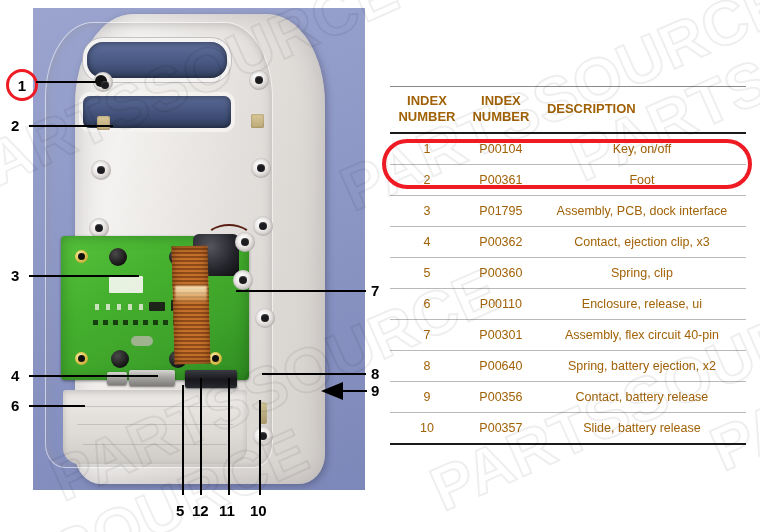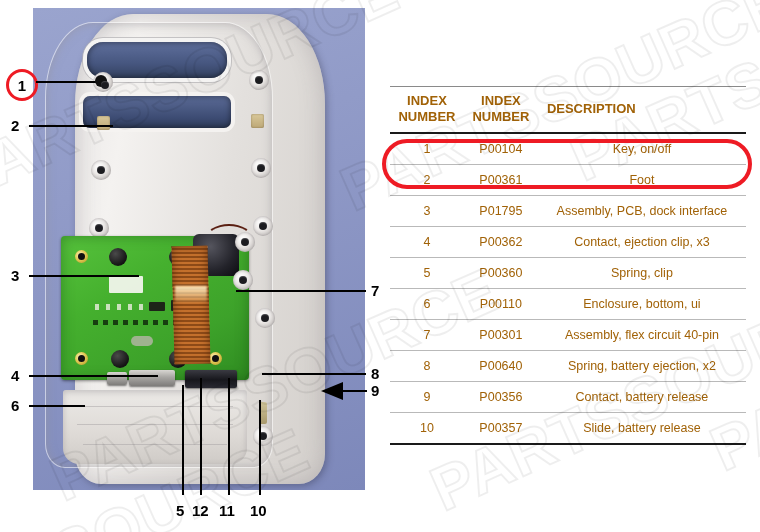--- a/index.html
+++ b/index.html
@@ -472,21 +472,21 @@
         <td class="col-desc">Contact, ejection clip, x3</td>
       </tr>
       <tr>
         <td class="col-index">5</td>
         <td class="col-part">P00360</td>
         <td class="col-desc">Spring, clip</td>
       </tr>
       <tr>
         <td class="col-index">6</td>
         <td class="col-part">P00110</td>
-        <td class="col-desc">Enclosure, bottom, ui</td>
+        <td class="col-desc">Enclosure, release, ui</td>
       </tr>
       <tr>
         <td class="col-index">7</td>
         <td class="col-part">P00301</td>
         <td class="col-desc">Assembly, flex circuit 40-pin</td>
       </tr>
       <tr>
         <td class="col-index">8</td>
         <td class="col-part">P00640</td>
         <td class="col-desc">Spring, battery ejection, x2</td>

